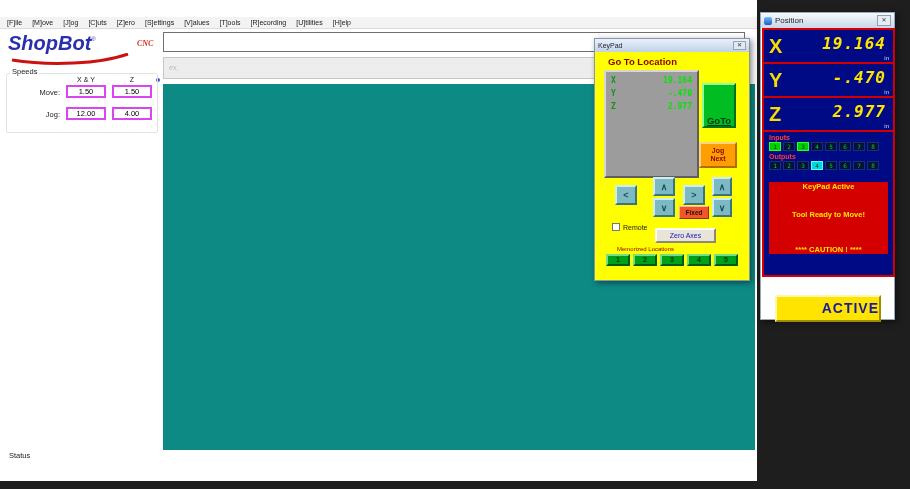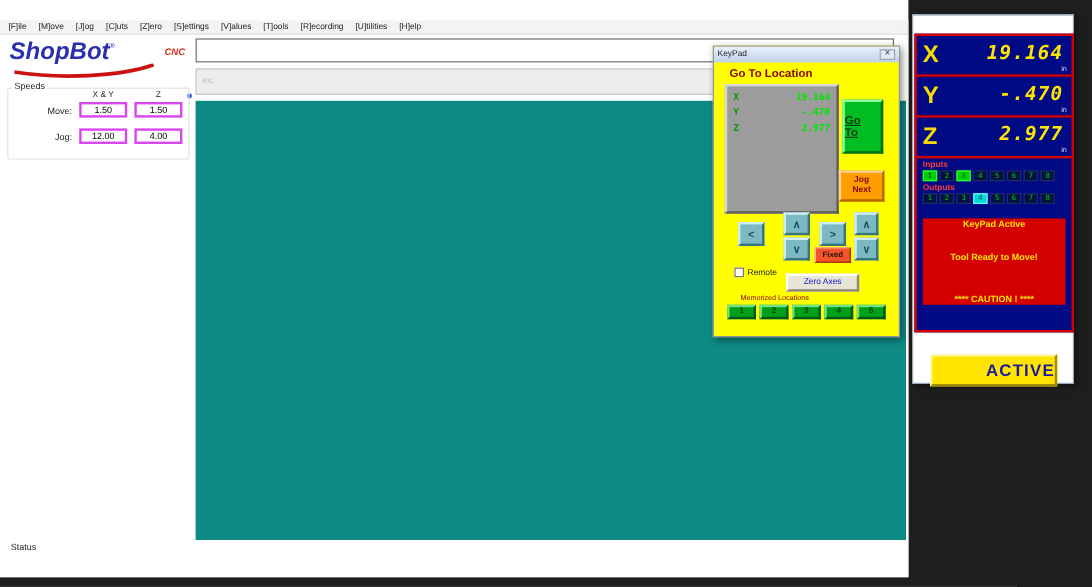--- a/index.html
+++ b/index.html
@@ -22,21 +22,21 @@
     display:flex; align-items:center; font-size:7px; color:#1a1a1a; padding-left:2px;
   }
   .menu-item { padding:0 5px; cursor:default; white-space:nowrap; }
   #main-body { position:absolute; left:0; top:29px; width:100%; height:452px; background:#ffffff; }
 
   
   #logo { position:absolute; left:8px; top:3px; width:152px; height:32px; }
   #logo-brand { font-style:italic; font-weight:700; font-size:20px; color:#2a2fae; }
   #logo-reg { font-size:6px; color:#2a2fae; vertical-align:9px; }
   #logo-swoosh { position:absolute; left:2px; top:21px; }
-  #logo-cnc { position:absolute; left:129px; top:7px; font-style:italic; font-weight:700; font-size:8px; color:#d03222; }
+  #logo-cnc { position:absolute; left:129px; top:7px; font-style:italic; font-weight:700; font-size:8px; color:#d03222;font-family:Liberation Serif, serif; }
 
   
   #cmd-input {
     position:absolute; left:163px; top:3px; width:582px; height:20px;
     border:1px solid #707070; background:#fff; font-size:8px; padding:0 4px;
     font-family:"Liberation Sans", sans-serif;
   }
   #hint-box {
     position:absolute; left:163px; top:28px; width:582px; height:22px;
     background:#ededed; border:1px solid #c6c6c6; color:#b9b9b9;
@@ -88,22 +88,22 @@
   #kp-display {
     position:absolute; left:9px; top:31px; width:95px; height:108px; background:#9c9c9c;
     border:2px solid; border-color:#d6d6d6 #5f5f5f #5f5f5f #d6d6d6; padding:4px 5px;
   }
   .kp-row { display:flex; justify-content:space-between; font-family:"DejaVu Sans Mono", monospace; font-size:8px; font-weight:700; height:13px; }
   .kp-ax  { color:#139413; }
   .kp-val { color:#00e600; }
   #kp-goto {
     position:absolute; left:107px; top:44px; width:34px; height:45px; background:#00bd22;
     border:2px solid; border-color:#8dff9e #00701a #00701a #8dff9e;
-    color:#073d0c; font-size:9.5px; font-weight:700; display:flex; flex-direction:column;
-    align-items:flex-start; justify-content:center; line-height:10px; text-decoration:underline;
+    color:#073d0c; font-size:9.5px; font-weight:700; display:flex; flex-direction:row;
+    align-items:flex-end; justify-content:center; line-height:10px; text-decoration:underline;
   }
   #kp-jognext {
     position:absolute; left:104px; top:103px; width:38px; height:26px; background:#ff9e00;
     border:2px solid; border-color:#ffd28a #b36a00 #b36a00 #ffd28a;
     color:#8b0000; font-size:7px; font-weight:700; display:flex; flex-direction:column;
     align-items:center; justify-content:center; line-height:8px;
   }
   .kp-arrow {
     position:absolute; background:#7cb9c2; border:2px solid;
     border-color:#cfeef4 #39757f #39757f #cfeef4; color:#14505c;
@@ -285,20 +285,25 @@
     <div id="kp-mem">
       <div class="kp-mem-btn">1</div>
       <div class="kp-mem-btn">2</div>
       <div class="kp-mem-btn">3</div>
       <div class="kp-mem-btn">4</div>
       <div class="kp-mem-btn">5</div>
     </div>
   </div>
 
   <div id="position">
+    <div id="pos-titlebar">
+      <span id="pos-icon"></span>
+      <span id="pos-title">Position</span>
+      <span class="pos-tb-btn">✕</span>
+    </div>
 
     <div id="pos-main">
       <div class="axis-row">
         <span class="axis-label">X</span>
         <span class="axis-value">19.164</span>
         <span class="axis-unit">in</span>
       </div>
       <div class="axis-row">
         <span class="axis-label">Y</span>
         <span class="axis-value">-.470</span>

